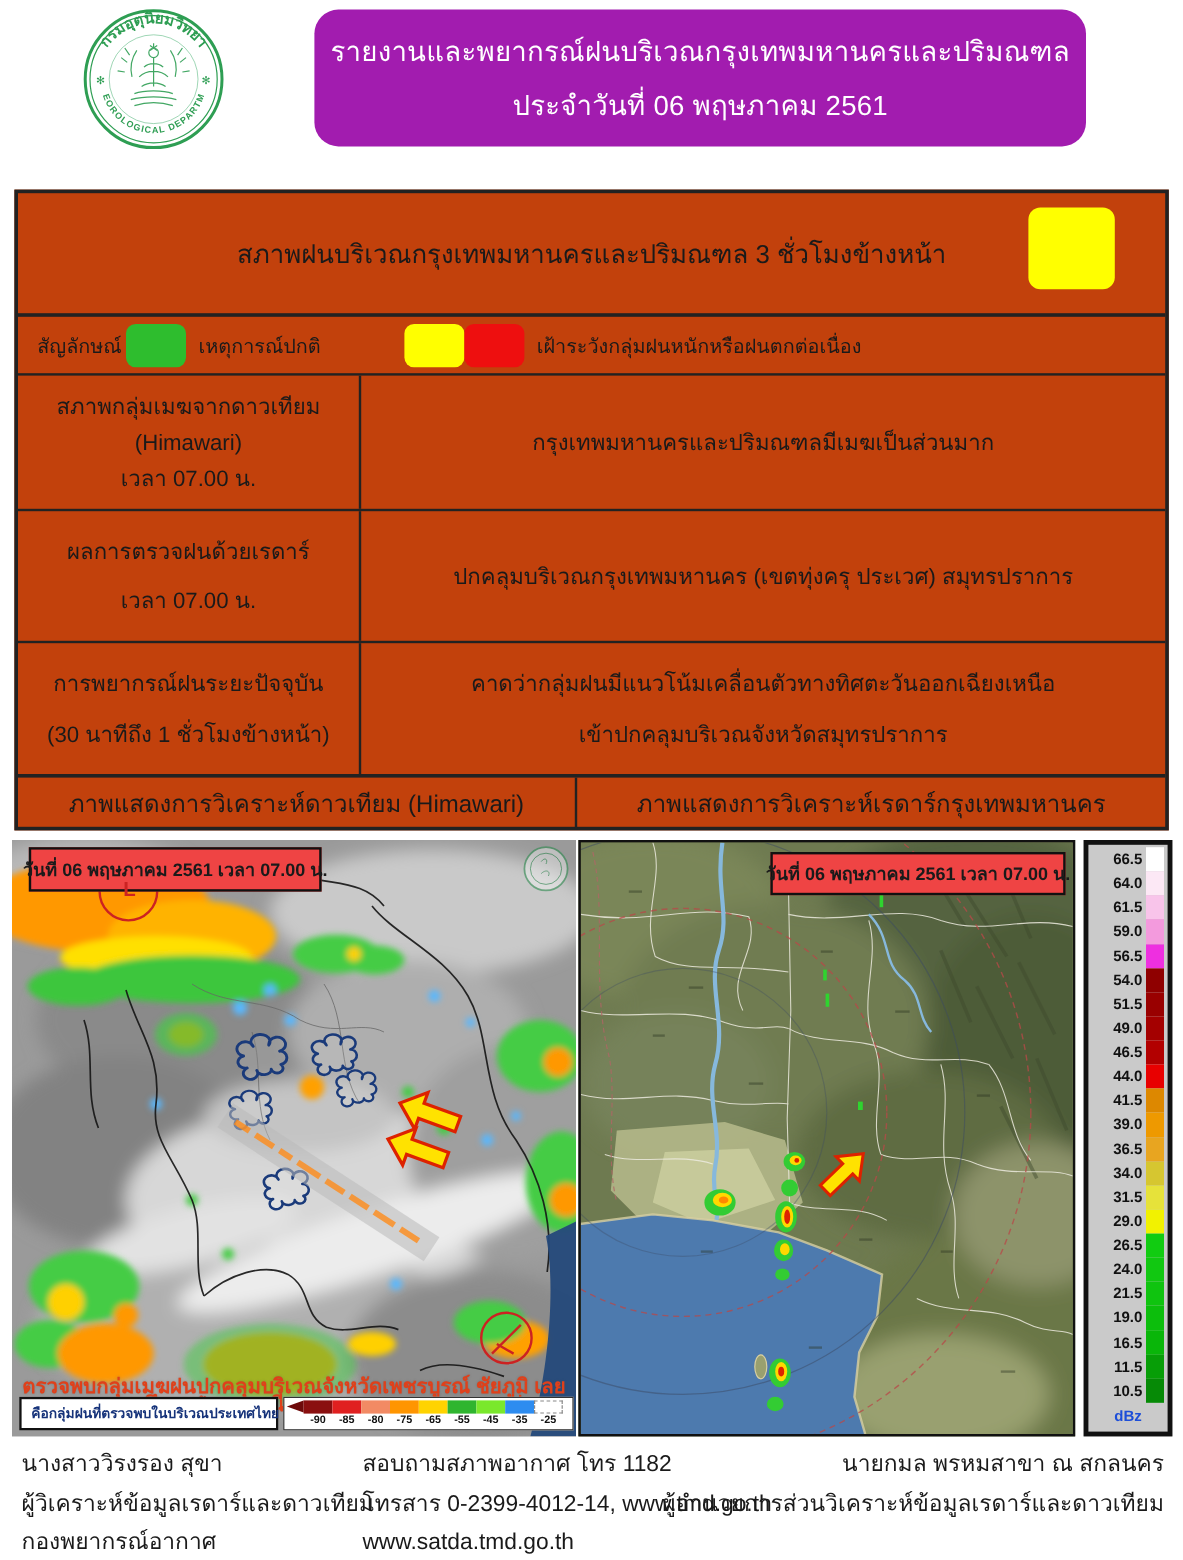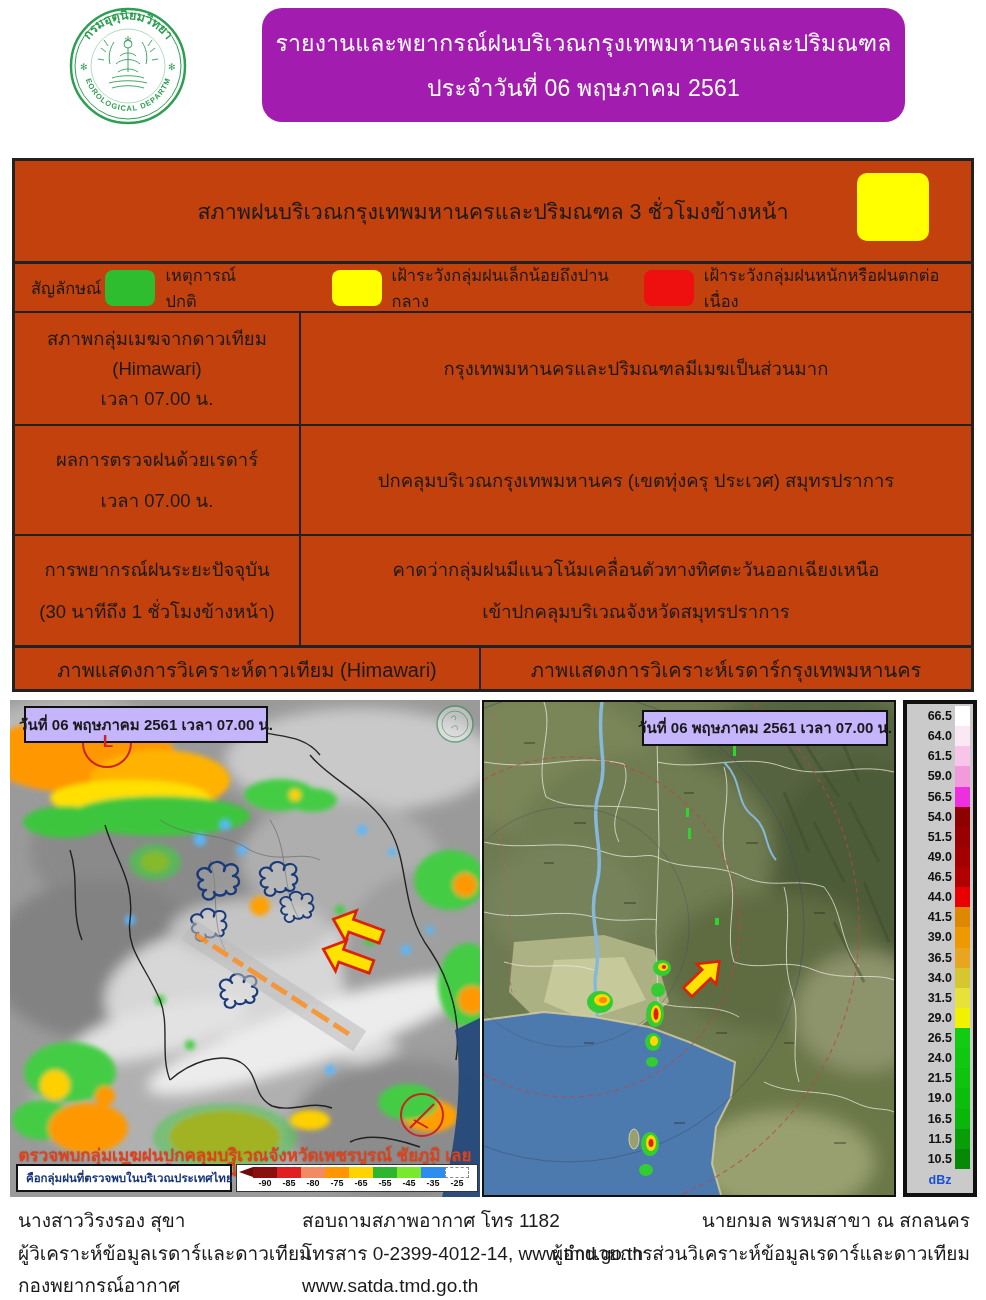--- a/index.html
+++ b/index.html
@@ -29,21 +29,21 @@
   .dcell-r{flex:1;display:flex;flex-direction:column;justify-content:space-evenly;align-items:center;text-align:center;font-size:18.5px;padding:6px 10px;}
   #t-r1{height:113px;} #t-r2{height:110px;} #t-r3{height:111px;}
   #t-imghead{height:46px;display:flex;border-top:3px solid #222;}
   #t-imghead .ih{display:flex;align-items:center;justify-content:center;font-size:20px;}
   #t-imghead .ih-l{width:466px;flex:0 0 auto;border-right:2px solid #222;box-sizing:border-box;}
   #t-imghead .ih-r{flex:1;}
 
   
   #satmap{left:10px;top:700px;width:470px;height:497px;background:#9a9a9a;overflow:hidden;}
   #radmap{left:482px;top:700px;width:414px;height:497px;background:#6e7a50;overflow:hidden;border:2px solid #111;box-sizing:border-box;}
-  .datebox{position:absolute;background:#c4b5fd;border:2px solid #111;display:flex;align-items:center;justify-content:center;
+  .datebox{position:absolute;background:#ef4444;border:2px solid #111;display:flex;align-items:center;justify-content:center;
            font-size:15px;font-weight:700;white-space:nowrap;}
   #sat-date{left:14px;top:6px;width:240px;height:33px;}
   #rad-date{right:6px;top:8px;width:242px;height:32px;}
   .redtxt{position:absolute;width:100%;text-align:center;color:#e0401a;font-size:17px;font-weight:700;
           text-shadow:0 0 2px rgba(80,80,80,.4);line-height:15px;margin-top:28px;}
   #sat-legendbox{left:6px;top:464px;width:216px;height:28px;background:#fff;border:2px solid #111;box-sizing:border-box;
           display:flex;align-items:center;gap:4px;padding:0 4px;}
   #sat-legendbox span{font-size:11.5px;font-weight:700;color:#16337a;white-space:nowrap;}
   #sat-colorbar{left:226px;top:464px;width:242px;height:28px;background:#fff;border:1px solid #333;box-sizing:border-box;
           display:flex;align-items:flex-start;padding:2px 2px 0 2px;}
@@ -109,21 +109,20 @@
     <div id="t-title" class="trow">
       <div class="ttl">สภาพฝนบริเวณกรุงเทพมหานครและปริมณฑล 3 ชั่วโมงข้างหน้า</div>
       <div id="statusbox" style="background: rgb(255, 255, 0);"></div>
     </div>
 
     <div id="t-legend" class="trow">
       <span class="lg-lbl">สัญลักษณ์</span>
       <span class="sw" style="background: rgb(46, 189, 46);"></span>
       <span class="lg-txt">เหตุการณ์ปกติ</span>
       <span class="sw" style="margin-left: 58px; background: rgb(255, 255, 0);"></span>
-      <span class="lg-txt">เฝ้าระวังกลุ่มฝนเล็กน้อยถึงปานกลาง</span>
       <span class="sw" style="background: rgb(238, 15, 15);"></span>
       <span class="lg-txt">เฝ้าระวังกลุ่มฝนหนักหรือฝนตกต่อเนื่อง</span>
     </div>
 
     <div id="t-r1" class="trow drow">
       <div class="dcell-l">
         <div>สภาพกลุ่มเมฆจากดาวเทียม</div>
         <div>(Himawari)</div>
         <div>เวลา 07.00 น.</div>
       </div>

